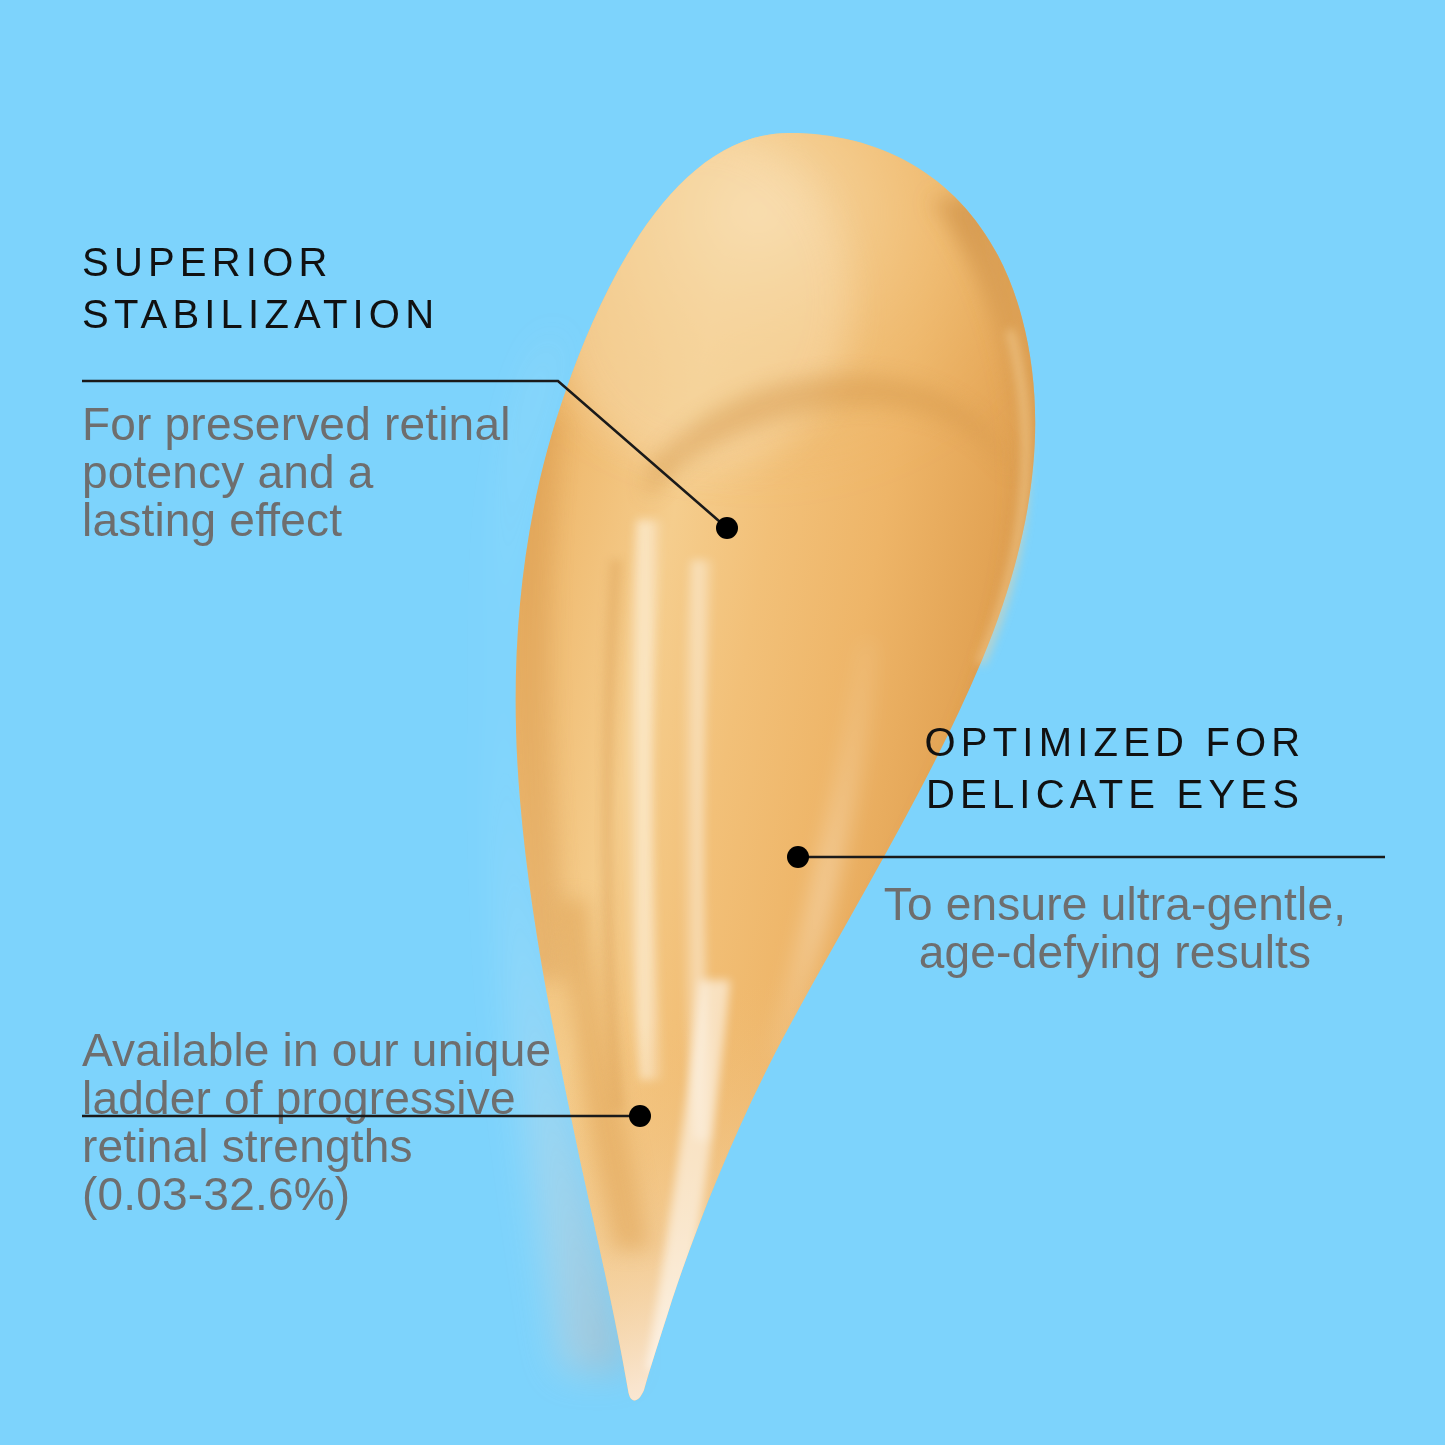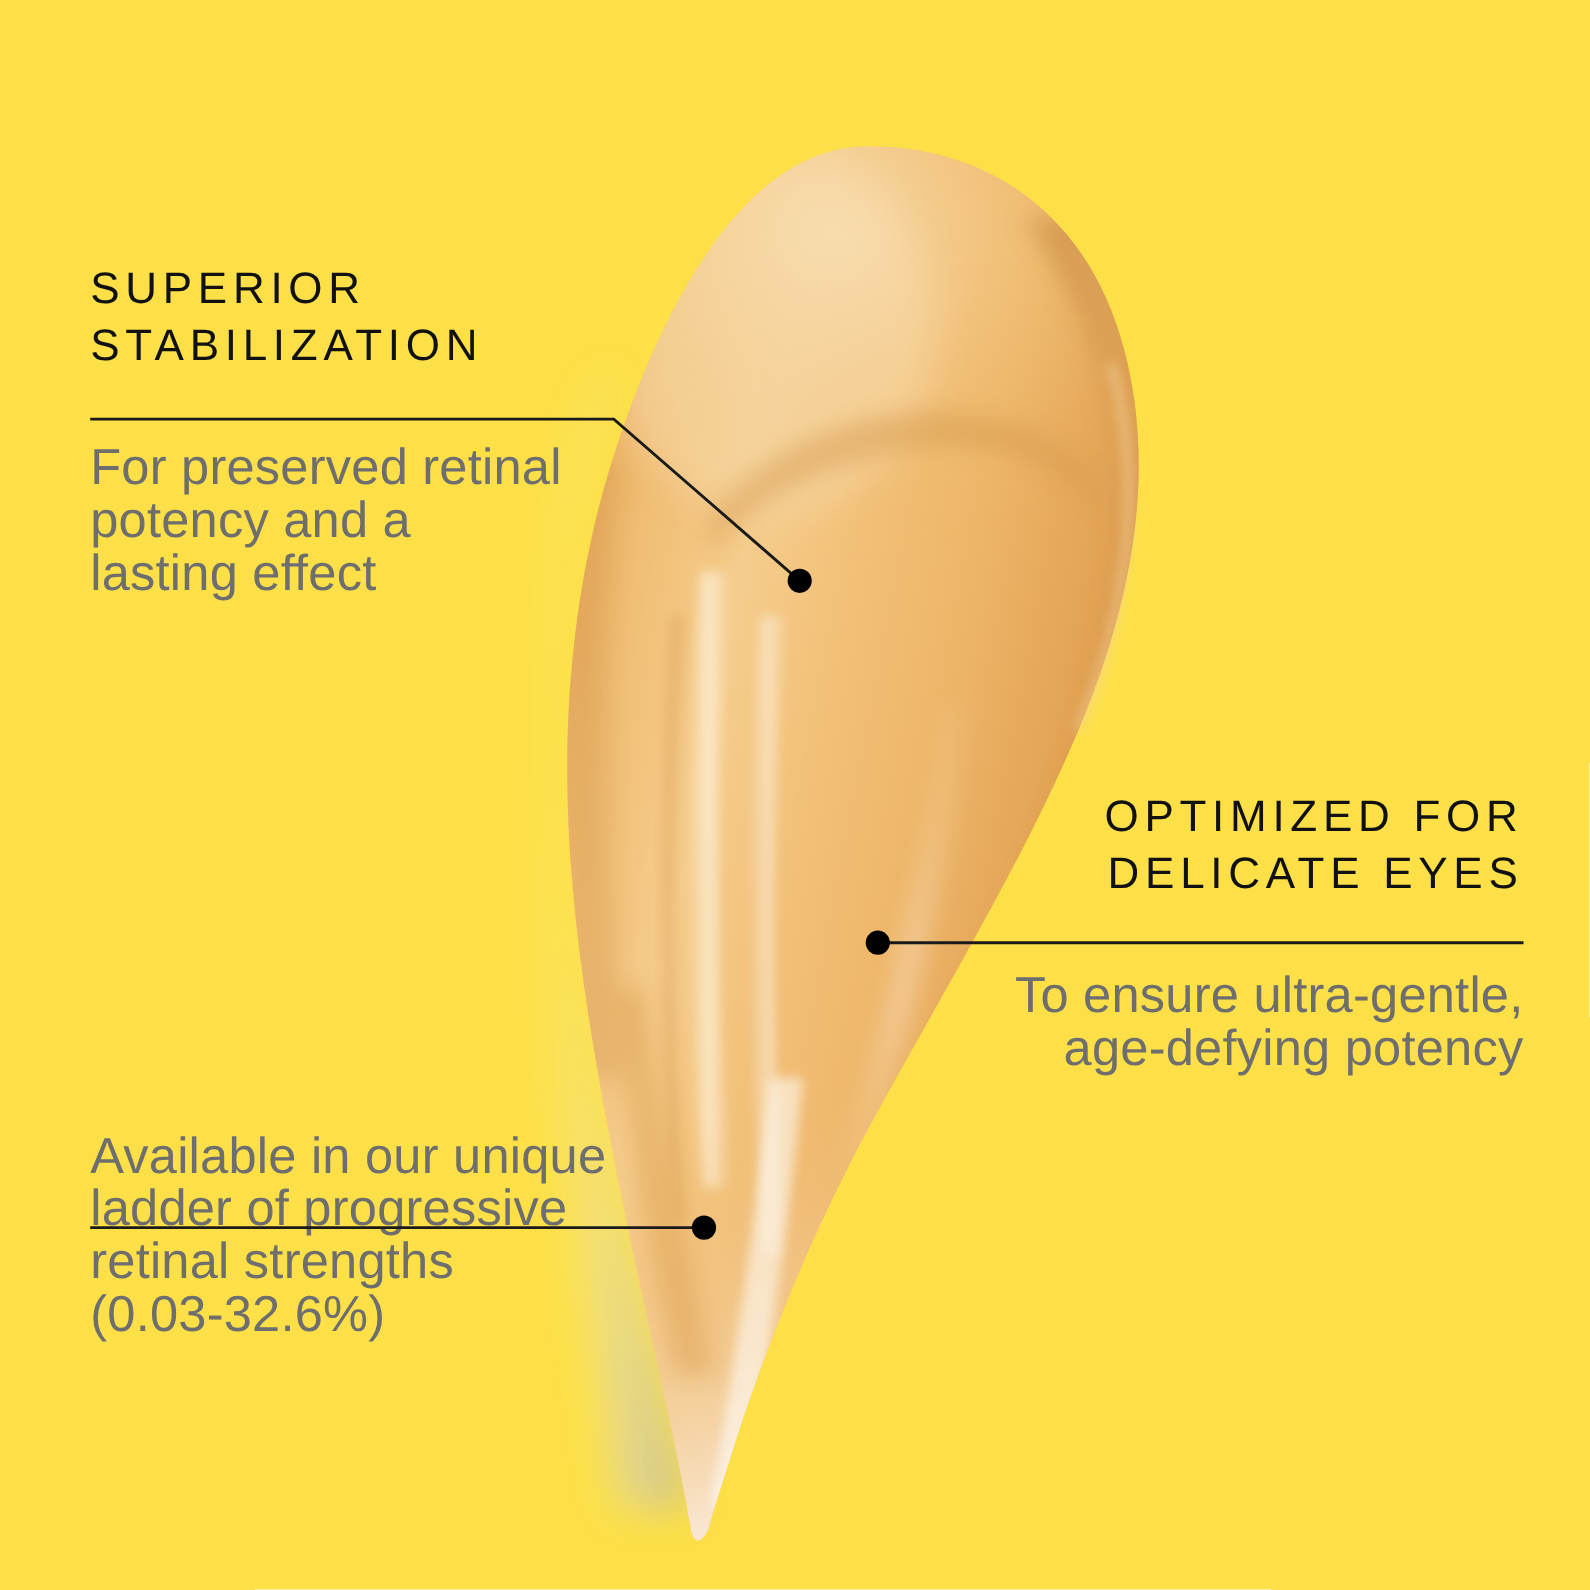--- a/index.html
+++ b/index.html
@@ -4,21 +4,21 @@
 <style>
   html, body {
     margin: 0;
     padding: 0;
     background: #ffffff;
   }
   #stage {
     position: relative;
     width: 1445px;
     height: 1445px;
-    background: #fde047;
+    background: #7dd3fc;
     overflow: hidden;
     font-family: "Liberation Sans", sans-serif;
   }
 
   
   #swatch-layer {
     position: absolute;
     left: 0; top: 0;
     width: 1445px;
     height: 1445px;
@@ -55,21 +55,21 @@
     width: 520px;
   }
   #callout-superior-stabilization .callout-body {
     margin-top: 60px;
   }
 
   #callout-optimized-delicate-eyes {
     left: 845px;
     top: 716px;
     width: 540px;
-    text-align: right;
+    text-align: center;
   }
   #callout-optimized-delicate-eyes .callout-body {
     margin-top: 60px;
   }
 
   #callout-progressive-results {
     left: 82px;
     top: 968px;
     width: 520px;
   }
@@ -222,21 +222,21 @@
 STABILIZATION</p>
     <p class="callout-body">For preserved retinal
 potency and a
 lasting effect</p>
   </div>
 
   <div class="callout" id="callout-optimized-delicate-eyes">
     <p class="callout-heading">OPTIMIZED FOR
 DELICATE EYES</p>
     <p class="callout-body">To ensure ultra-gentle,
-age-defying potency</p>
+age-defying results</p>
   </div>
 
   <div class="callout" id="callout-progressive-results">
     <p class="callout-body">Available in our unique
 ladder of progressive
 retinal strengths
 (0.03-32.6%)</p>
   </div>
 
   <svg id="leaders-layer" viewBox="0 0 1445 1445" width="1445" height="1445" aria-hidden="true">

